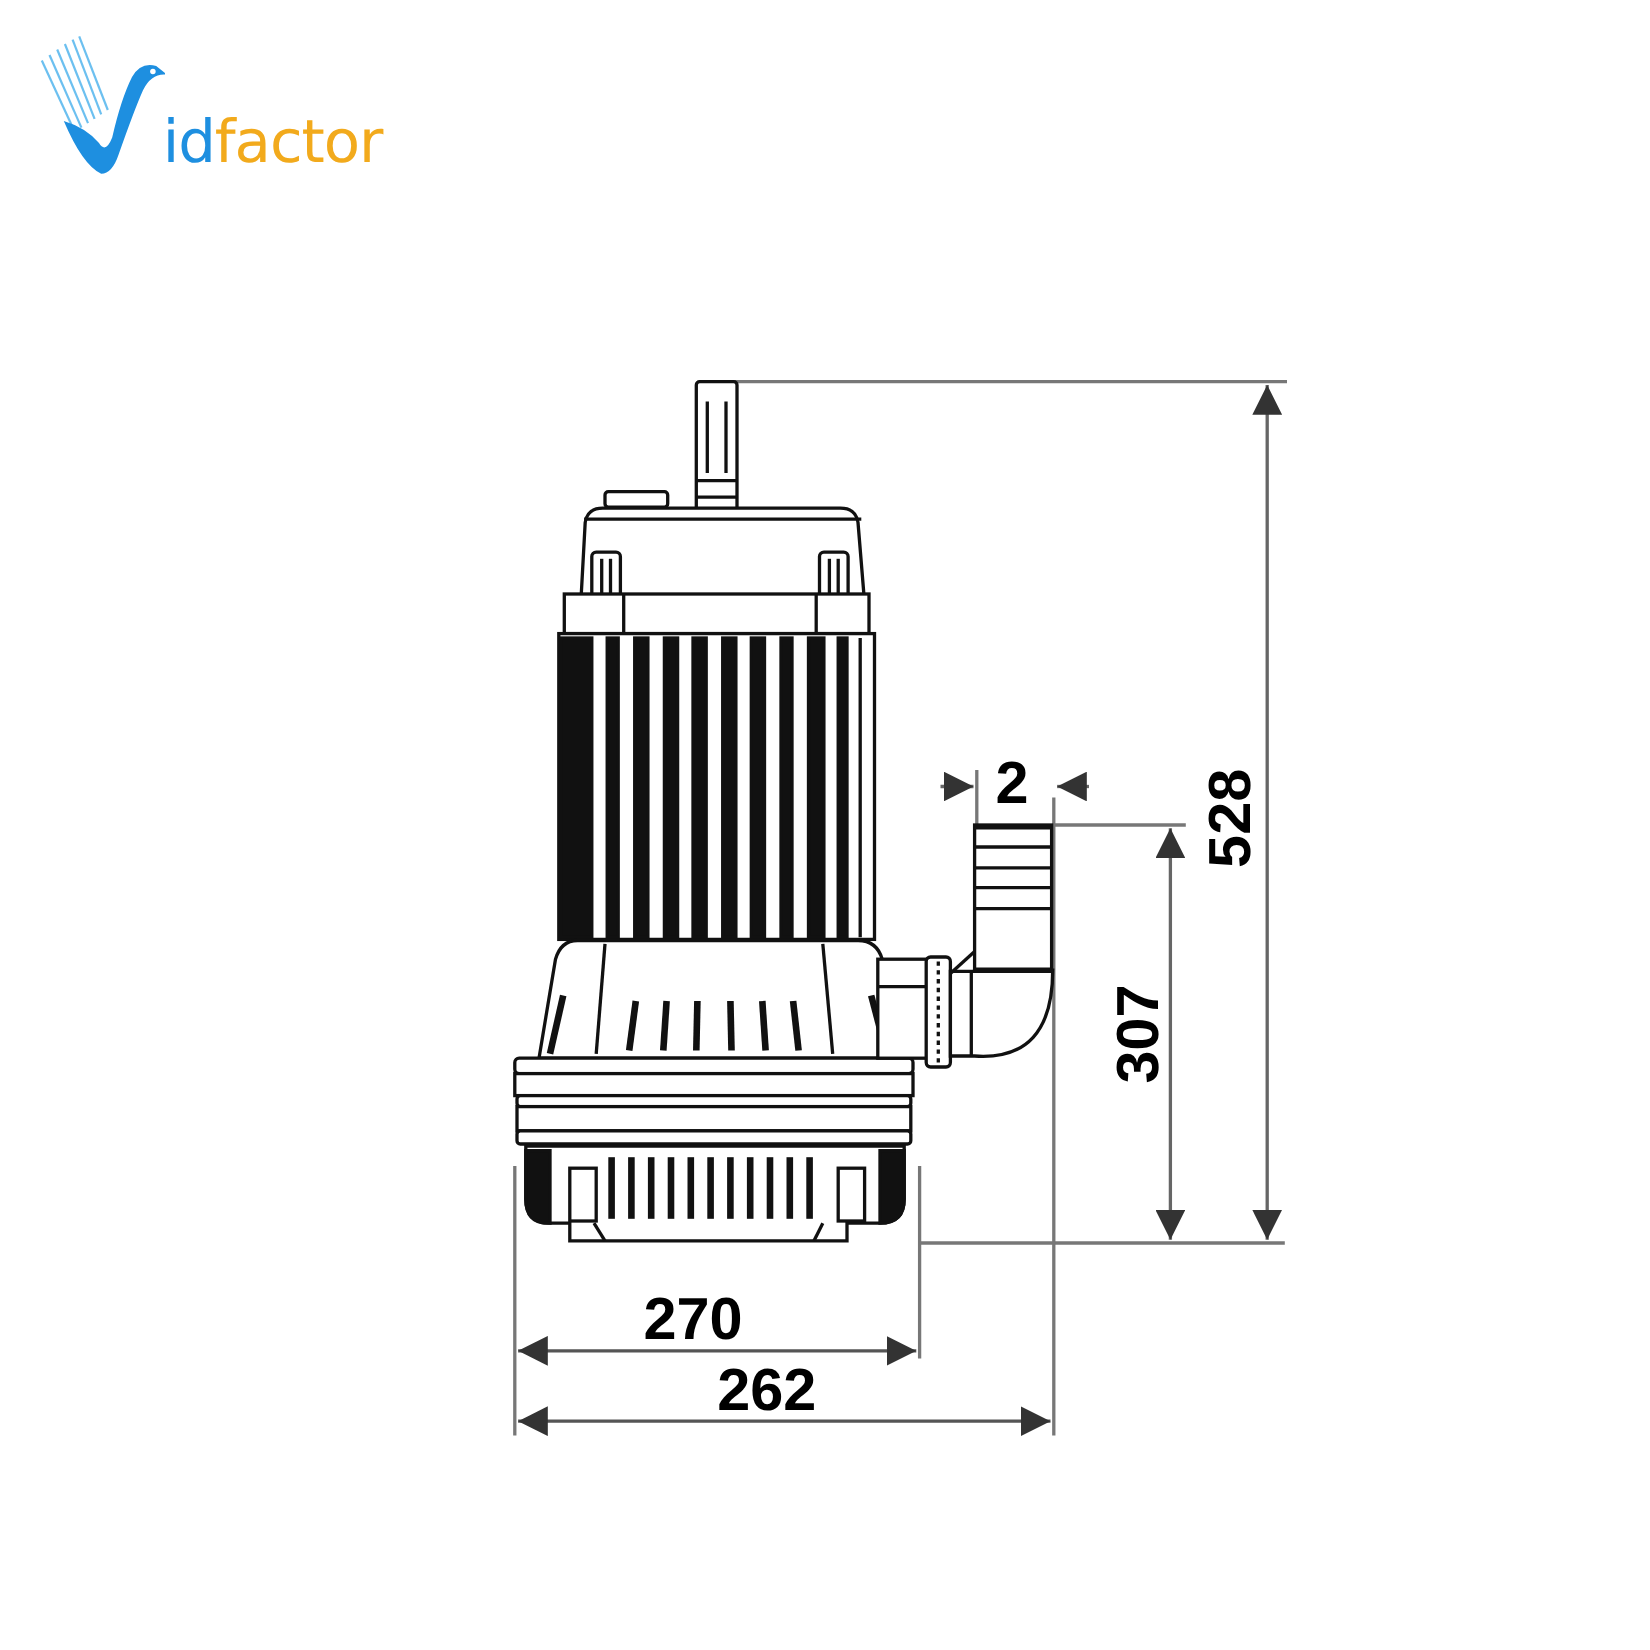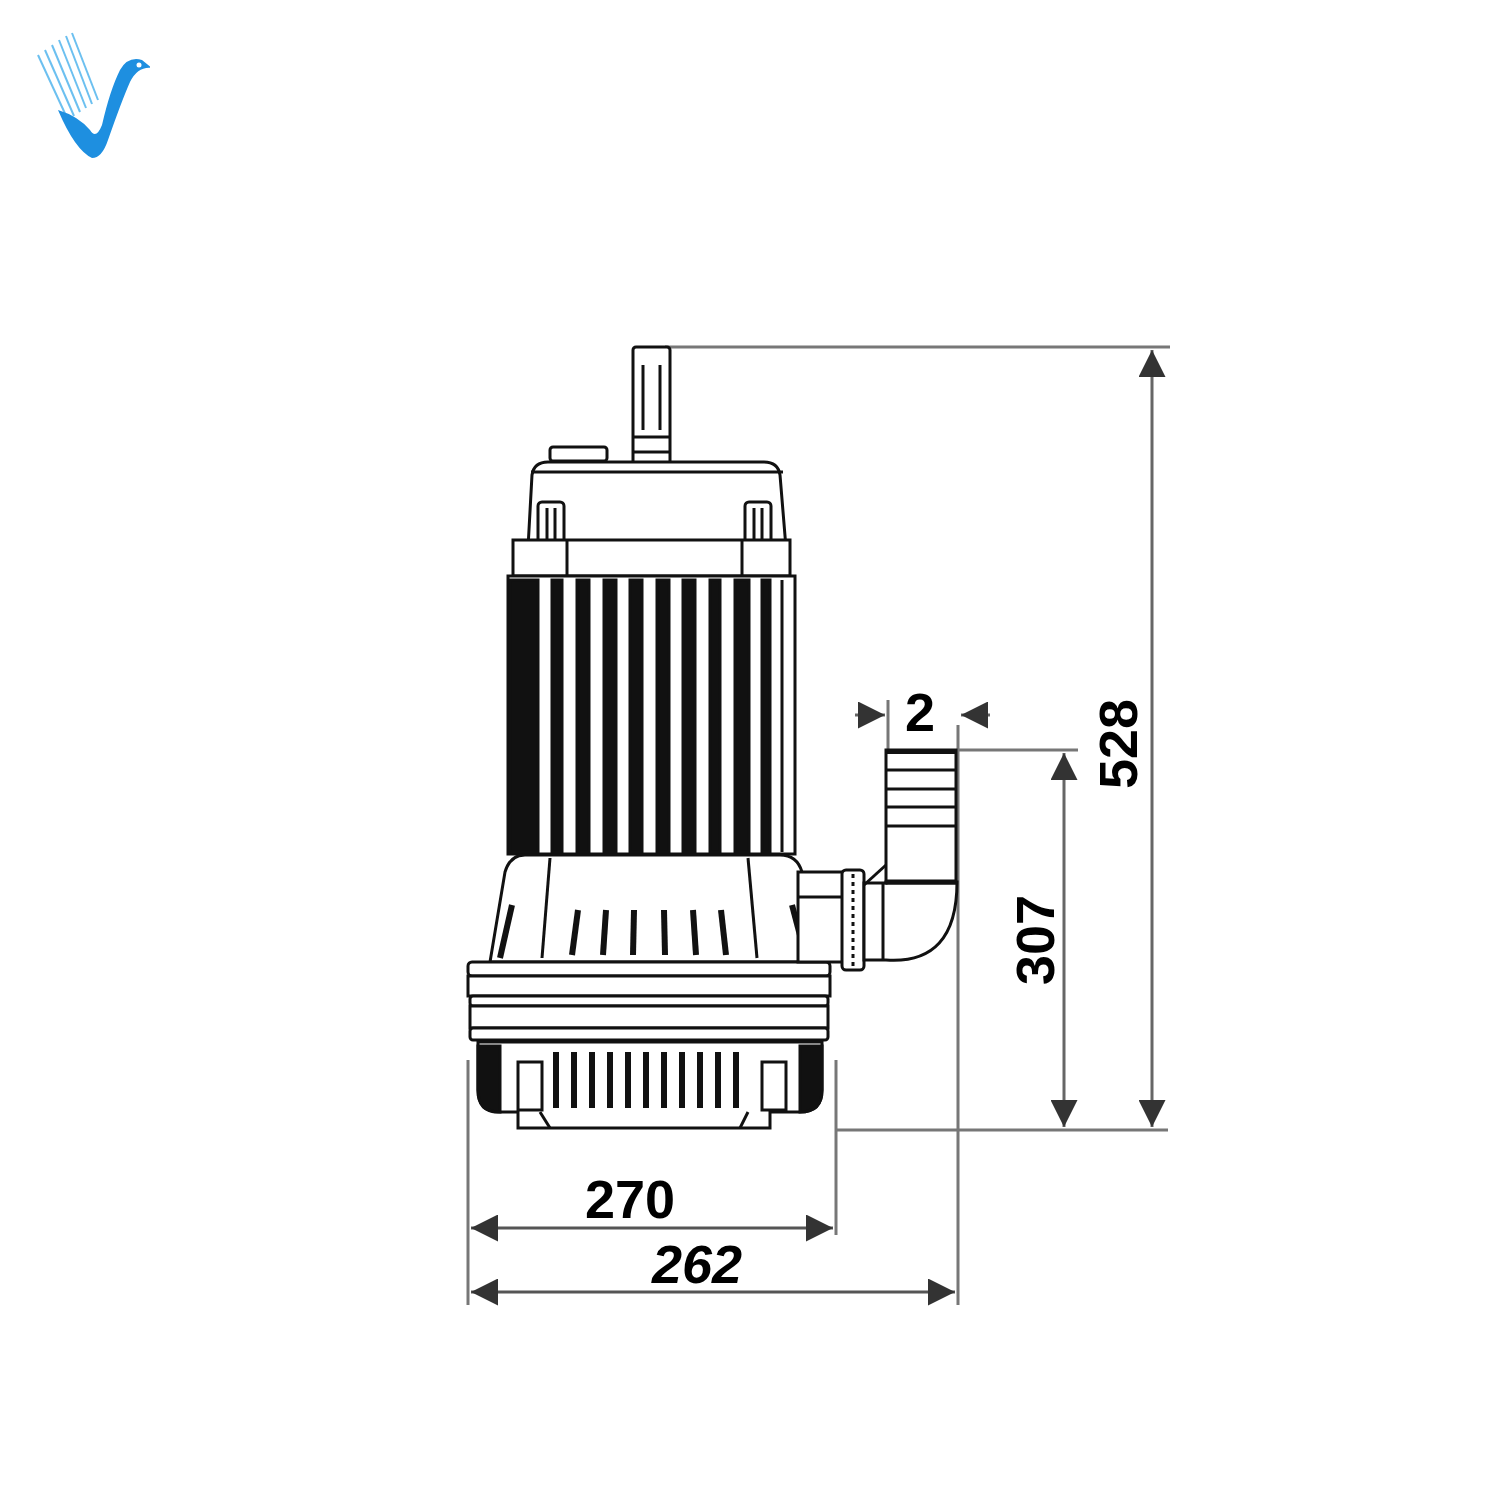--- a/index.html
+++ b/index.html
@@ -21,20 +21,23 @@
       <line x1="8" y1="25" x2="38" y2="90"></line>
       <line x1="15" y1="20" x2="44" y2="86"></line>
       <line x1="22" y1="15" x2="50" y2="82"></line>
       <line x1="29" y1="10" x2="56" y2="78"></line>
       <line x1="36" y1="6" x2="62" y2="74"></line>
       <line x1="42" y1="3" x2="68" y2="70"></line>
     </g>
     <path d="M28,80 Q45,120 62,128 Q72,128 78,110 Q92,70 100,52 Q108,36 122,38 L112,30 Q98,26 90,40 Q80,60 72,95 Q66,110 60,100 Q48,86 28,80 Z" fill="#1e8fe0"></path>
     <circle cx="109" cy="35" r="2.5" fill="#ffffff"></circle>
   </svg>
+  <div class="logo-text">
+    <span class="logo-id">id</span><span class="logo-factor">factor</span>
+  </div>
 </div>
 
 <svg class="drawing" width="1500" height="1500" viewBox="0 0 1500 1500">
   <defs>
     <marker id="arr" viewBox="0 0 10 10" refX="10" refY="5" markerWidth="9" markerHeight="9" orient="auto-start-reverse">
       <path d="M0,0 L10,5 L0,10 Z" fill="#333"></path>
     </marker>
   </defs>
 
   <g stroke="#777" stroke-width="3" fill="none">
@@ -144,13 +147,13 @@
     <line x1="886" y1="807" x2="956" y2="807"></line>
     <line x1="886" y1="826" x2="956" y2="826"></line>
     <line x1="886" y1="882" x2="956" y2="882" stroke-width="5"></line>
   </g>
 </svg>
 
 <div class="dim-label" style="left:905px; top:685px;">2</div>
 <div class="dim-label rot" style="left:1078px; top:722px; width:80px; text-align:center;">528</div>
 <div class="dim-label rot" style="left:995px; top:918px; width:80px; text-align:center;">307</div>
 <div class="dim-label" style="left:585px; top:1172px;">270</div>
-<div class="dim-label" style="left:652px; top:1237px;font-style:italic;">262</div>
+<div class="dim-label" style="left:652px; top:1237px;">262</div>
 
 </body></html>

